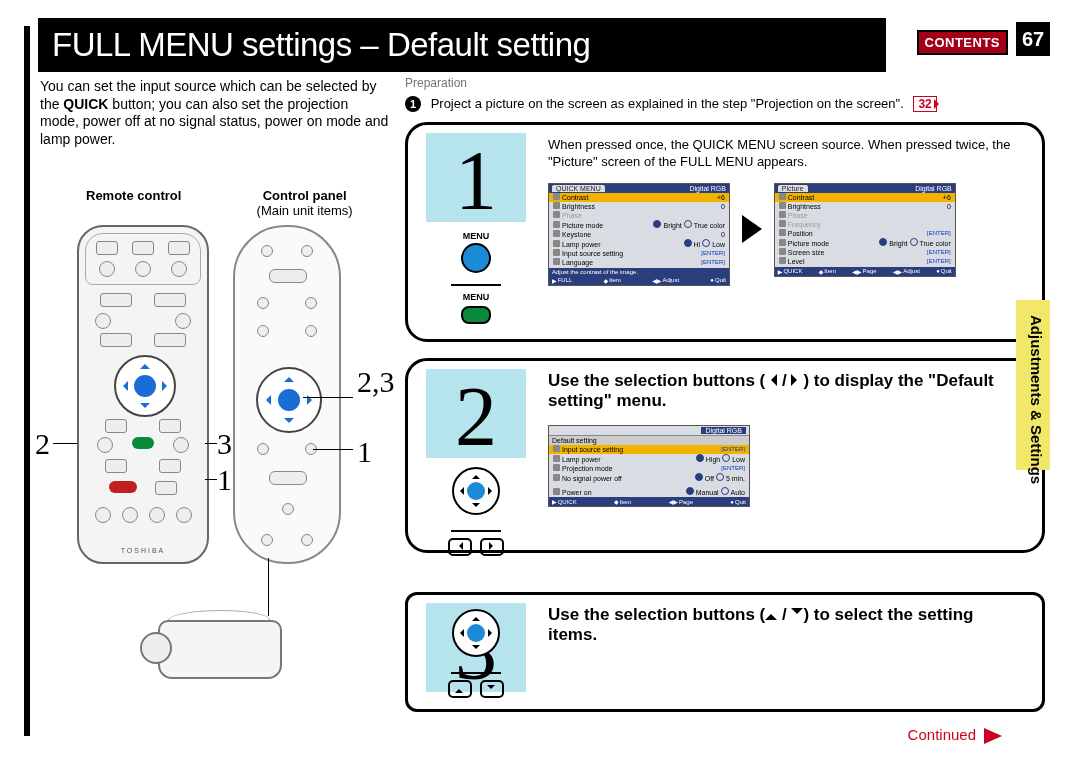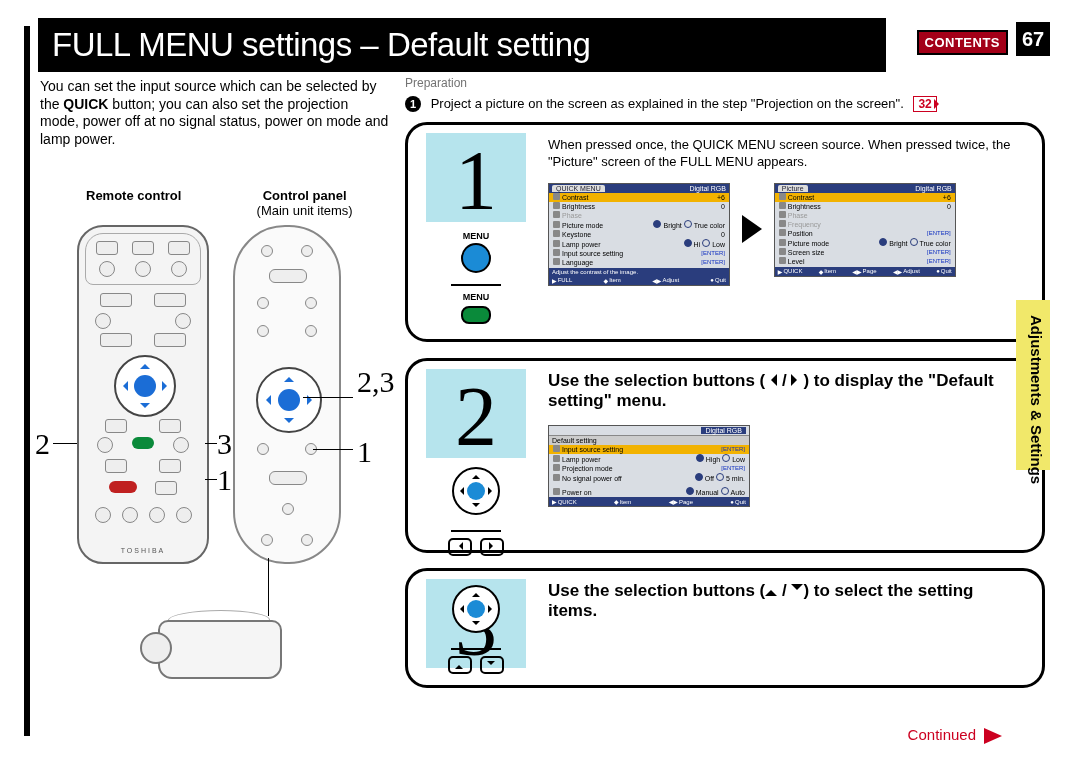--- a/index.html
+++ b/index.html
@@ -599,21 +599,21 @@
               <span>▶<span>QUICK</span></span>
               <span>◆<span>Item</span></span>
               <span>◀▶<span>Page</span></span>
               <span>●<span>Quit</span></span>
             </div>
         </div>
       </div>
     </div>
   </div>
 
-  <div class="step-box" style="top:568px; height:120px;">
+  <div class="step-box" style="top:592px; height:120px;border-radius:12px;">
     <div class="step-num">3</div>
     <div class="step-icons" style="top:14px;">
       <span class="sel-pad"><span class="a au"></span><span class="a ad"></span><span class="a al"></span><span class="a ar"></span></span>
       <div class="divider-h"></div>
       <span class="sm-arrow-btn up"></span>
       <span class="sm-arrow-btn down"></span>
     </div>
     <div>
       <div class="step-title">
         <span>Use the selection buttons (</span><span class="tri up"></span><span> / </span><span class="tri down"></span><span>) to select the setting items.</span>

